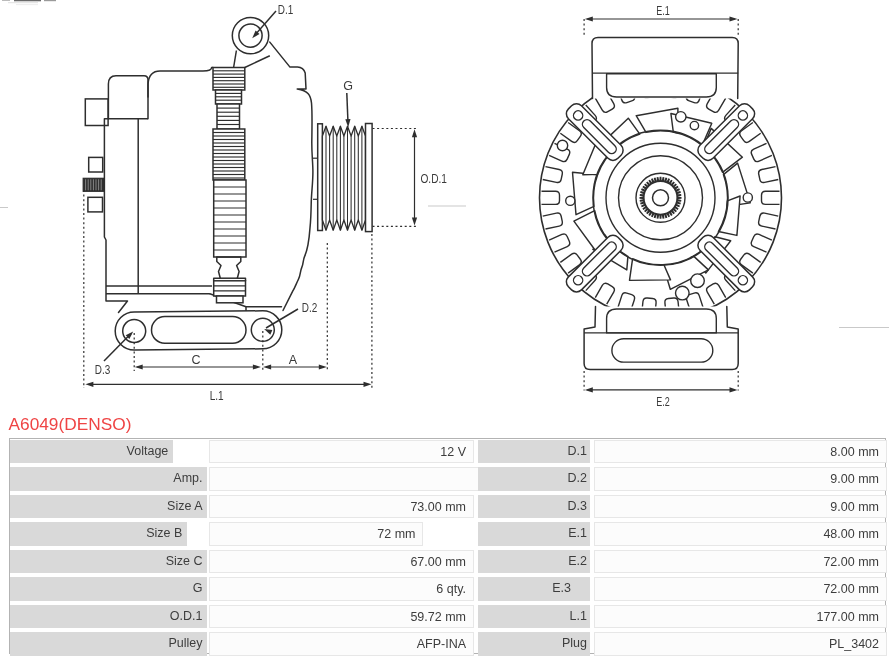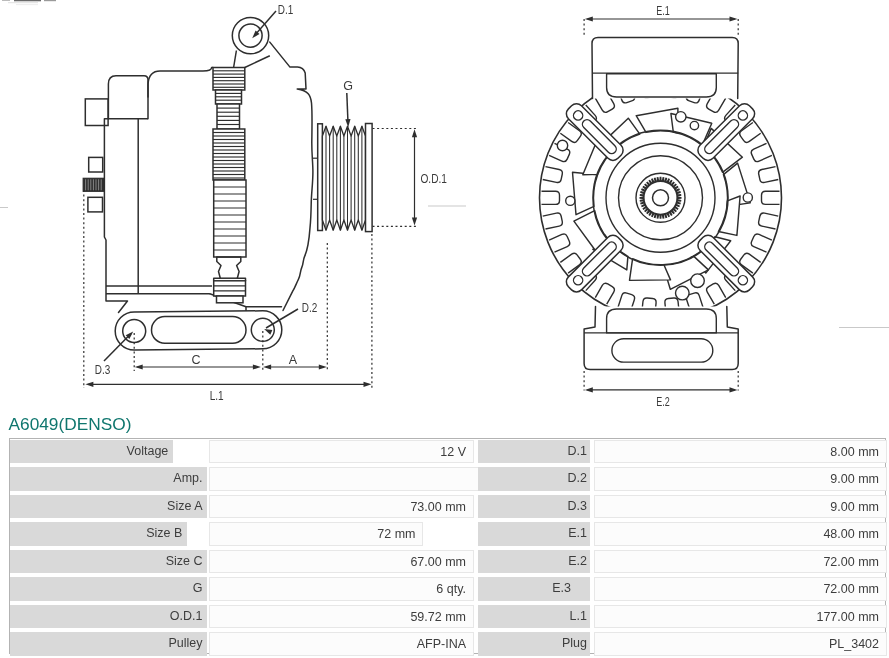--- a/index.html
+++ b/index.html
@@ -1,19 +1,19 @@
 <!DOCTYPE html>
 <html><head>
 <meta charset="utf-8">
 <style>
   html,body { margin:0; padding:0; width:889px; height:658px; background:#ffffff;
               font-family:"Liberation Sans", sans-serif; overflow:hidden; }
   #stage { position:relative; width:889px; height:658px; overflow:hidden; }
   #drawing { position:absolute; left:0; top:0; }
-  #title { position:absolute; left:8.5px; top:415.6px; color:#0f766e; font-size:17.3px; line-height:1; }
+  #title { position:absolute; left:8.5px; top:415.6px; color:#ef4444; font-size:17.3px; line-height:1; }
   #tbBorder { position:absolute; left:8.6px; top:438.2px; width:877.5px; height:216.2px;
                border:1px solid #b3b3b3; box-sizing:border-box; }
   .c { position:absolute; height:23.4px; line-height:23.4px; font-size:12.5px;
         color:#3d3d3d; text-align:right; box-sizing:border-box; white-space:nowrap; }
   .c.l { background:#d9d9d9; }
   .c.v { background:#fcfcfc; border:1px solid #e7e7e7; }
   #corner { position:absolute; left:0; top:0; }
 </style>
 </head>
 <body>

